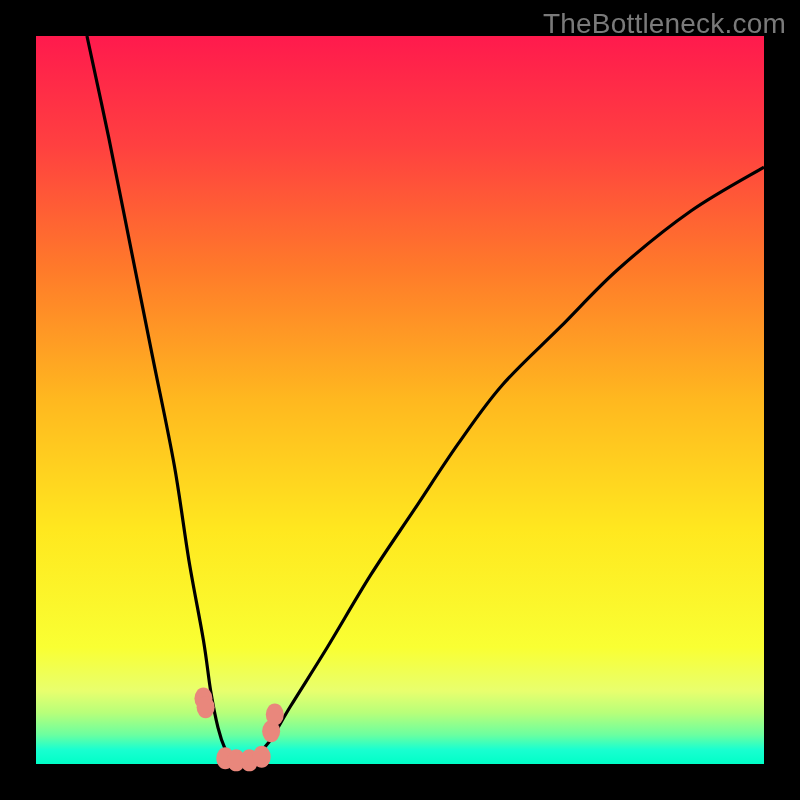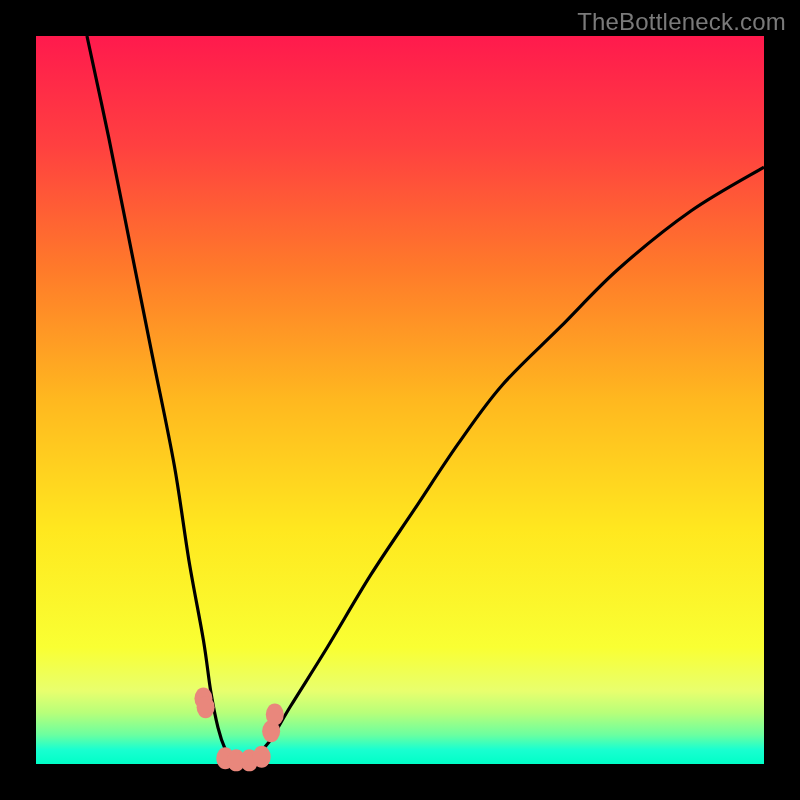--- a/index.html
+++ b/index.html
@@ -38,21 +38,21 @@
       #6bffa0 96%,
       #1affd0 98%,
       #00ffc8 100%
     );
   }
   .watermark {
     position: absolute;
     top: 8px;
     right: 14px;
     color: #7a7a7a;
-    font-size: 24px;
+    font-size: 28px;
     letter-spacing: 0.2px;
     font-weight: 400;
     user-select: none;
   }
   svg.curve {
     position: absolute;
     left: 0;
     top: 0;
     width: 728px;
     height: 728px;

